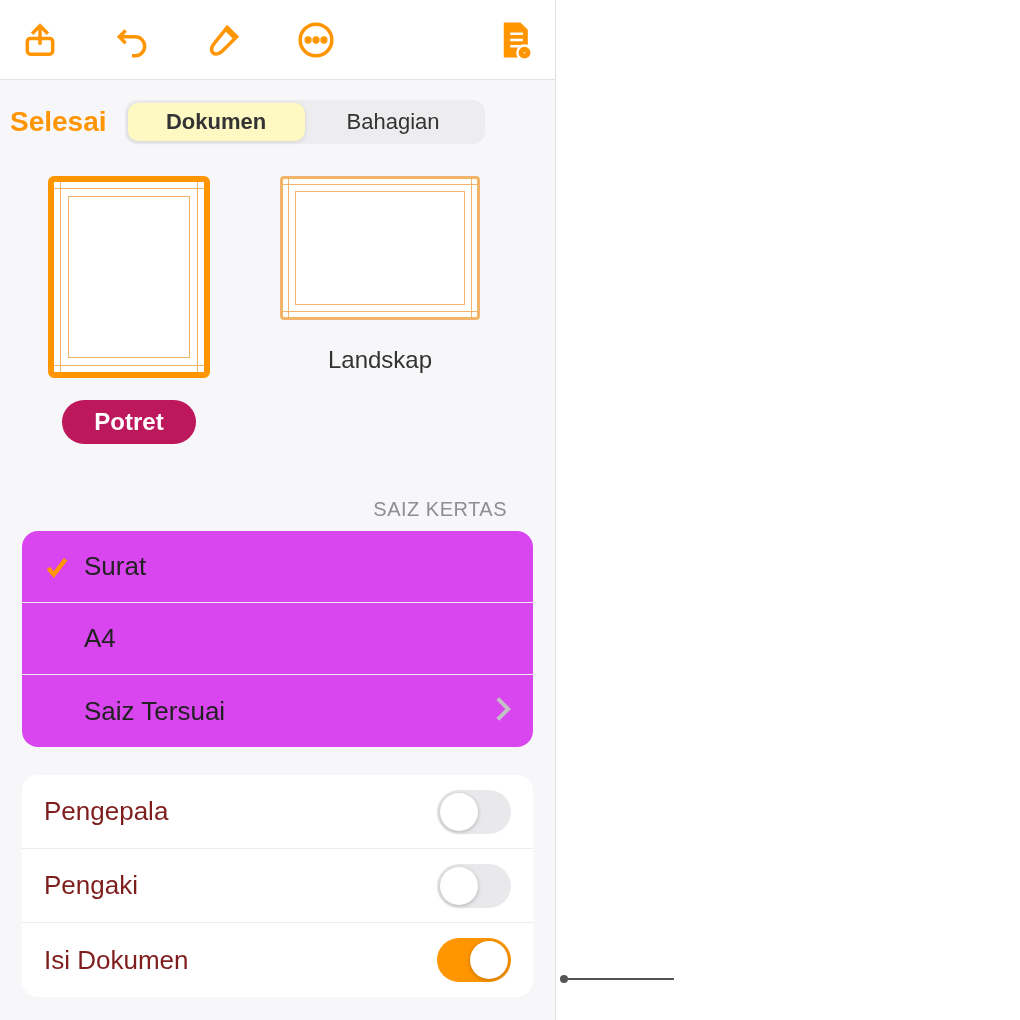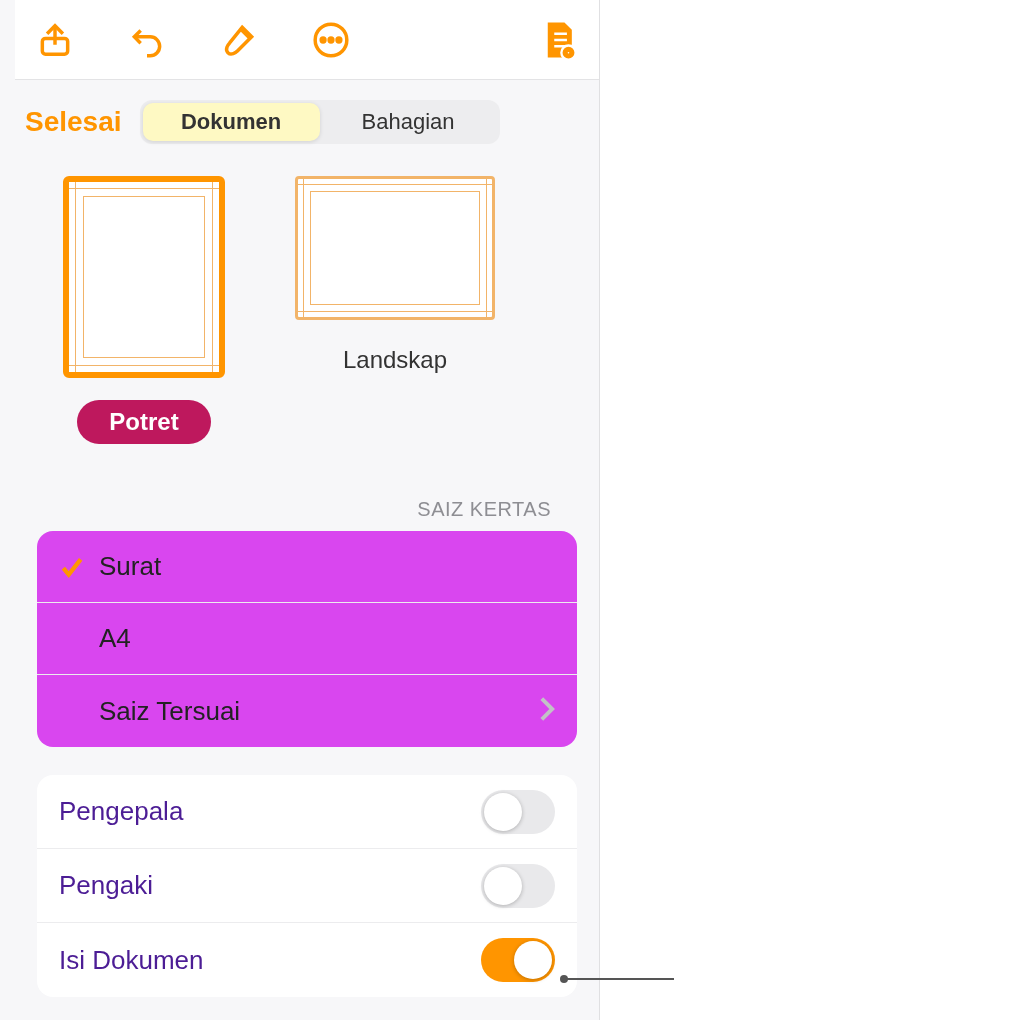--- a/index.html
+++ b/index.html
@@ -4,28 +4,27 @@
   <style>
     * { box-sizing: border-box; margin: 0; padding: 0; }
     body {
       font-family: -apple-system, "SF Pro Text", "Helvetica Neue", Arial, sans-serif;
       background: #fff;
       width: 1020px;
       height: 1020px;
       position: relative;
     }
     .panel {
-      width: 600px;
+      width: 556px;
       height: 1020px;
       background: #f7f7f9;
       border-right: 1px solid #e0e0e2;
       display: flex;
       flex-direction: column;
       overflow: hidden;
-      padding-left: 15px;
     }
     
     .toolbar {
       height: 80px;
       background: #fff;
       border-bottom: 1px solid #e3e3e5;
       display: flex;
       align-items: center;
       justify-content: space-between;
       padding: 0 18px;
@@ -158,21 +157,21 @@
     .chev { color: #c2c2c6; }
     .chev svg { width: 16px; height: 26px; stroke: #c2c2c6; stroke-width: 3; fill: none; }
     
     .toggle-group {
       margin: 28px 22px 0;
       background: #fff;
       border-radius: 16px;
       overflow: hidden;
     }
     .toggle-group .list-row { height: 74px; }
-    .toggle-row-label { font-size: 26px; color: #4c1d95; flex: 1; }
+    .toggle-row-label { font-size: 26px; color: #7f1d1d; flex: 1; }
     .switch {
       width: 74px; height: 44px; border-radius: 22px;
       background: #e9e9eb; position: relative;
       display: inline-block;
     }
     .switch .knob {
       position: absolute; width: 38px; height: 38px; border-radius: 50%;
       background: #fff; top: 3px; left: 3px;
       box-shadow: 0 1px 4px rgba(0,0,0,.25);
       transition: left .15s;

